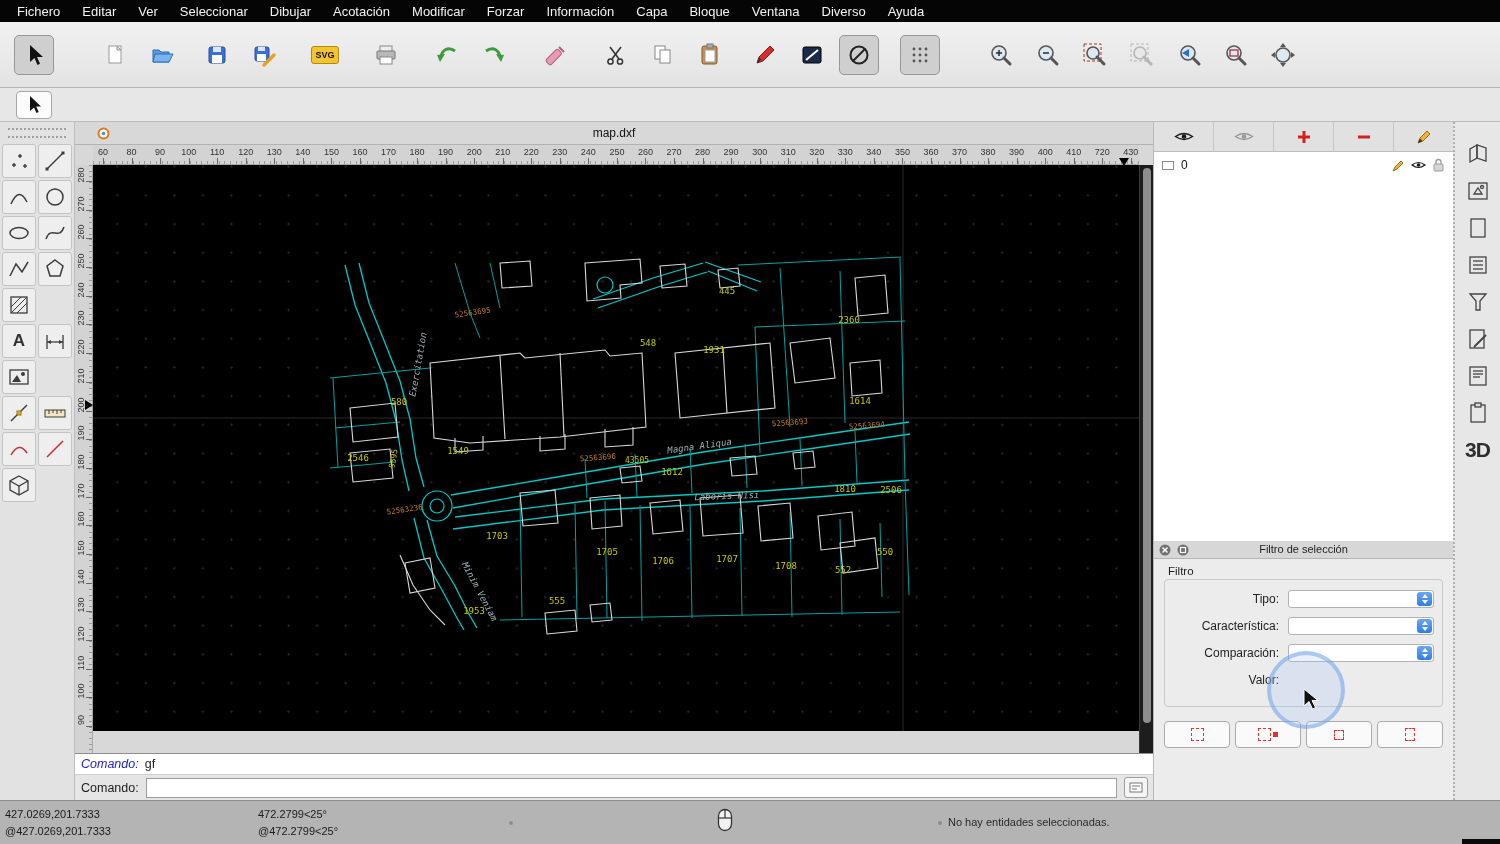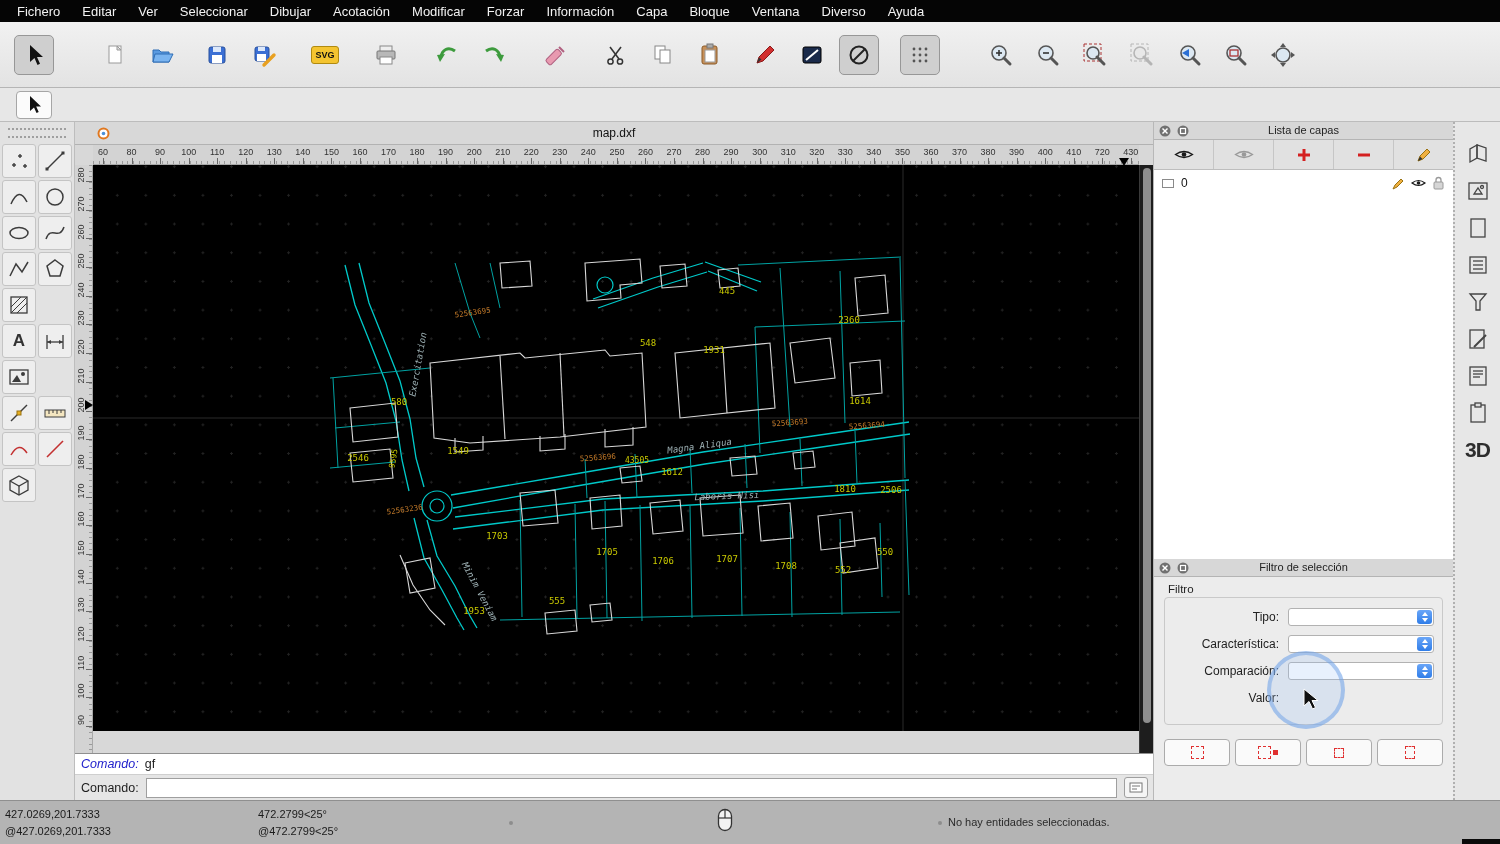--- a/index.html
+++ b/index.html
@@ -680,38 +680,20 @@
             <rect x="1" y="1" width="12" height="9" fill="#fff" stroke="#777"></rect>
             <line x1="3" y1="4" x2="11" y2="4" stroke="#777"></line>
             <line x1="3" y1="7" x2="8" y2="7" stroke="#777"></line>
           </svg>
         </span>
     </div>
   </div>
 
   <div class="rightpanels">
 
-    <div class="phdr">
-      <span class="wbtns">
-        <span class="wbtn">
-            <svg width="12" height="12">
-              <circle cx="6" cy="6" r="5.5" fill="#717171"></circle>
-              <line x1="3.5" y1="3.5" x2="8.5" y2="8.5" stroke="#fff" stroke-width="1.4"></line>
-              <line x1="8.5" y1="3.5" x2="3.5" y2="8.5" stroke="#fff" stroke-width="1.4"></line>
-            </svg>
-          </span>
-        <span class="wbtn">
-            <svg width="12" height="12">
-              <circle cx="6" cy="6" r="5.5" fill="#717171"></circle>
-              <rect x="3.5" y="3.5" width="5" height="5" fill="none" stroke="#fff" stroke-width="1.2"></rect>
-            </svg>
-          </span>
-      </span>
-      <span>Lista de capas</span>
-    </div>
     <div class="layertb">
       <span class="ltbtn">
           <svg width="20" height="13">
             <path d="M1.5 6.5 Q10 0.5 18.5 6.5 Q10 12.5 1.5 6.5 Z" fill="none" stroke="#1a1a1a" stroke-width="1.4"></path>
             <circle cx="10" cy="6.5" r="2.3" fill="#1a1a1a"></circle>
           </svg>
         </span>
       <span class="ltbtn">
           <svg width="20" height="13">
             <path d="M1.5 6.5 Q10 0.5 18.5 6.5 Q10 12.5 1.5 6.5 Z" fill="none" stroke="#9a9a9a" stroke-width="1.4"></path>

